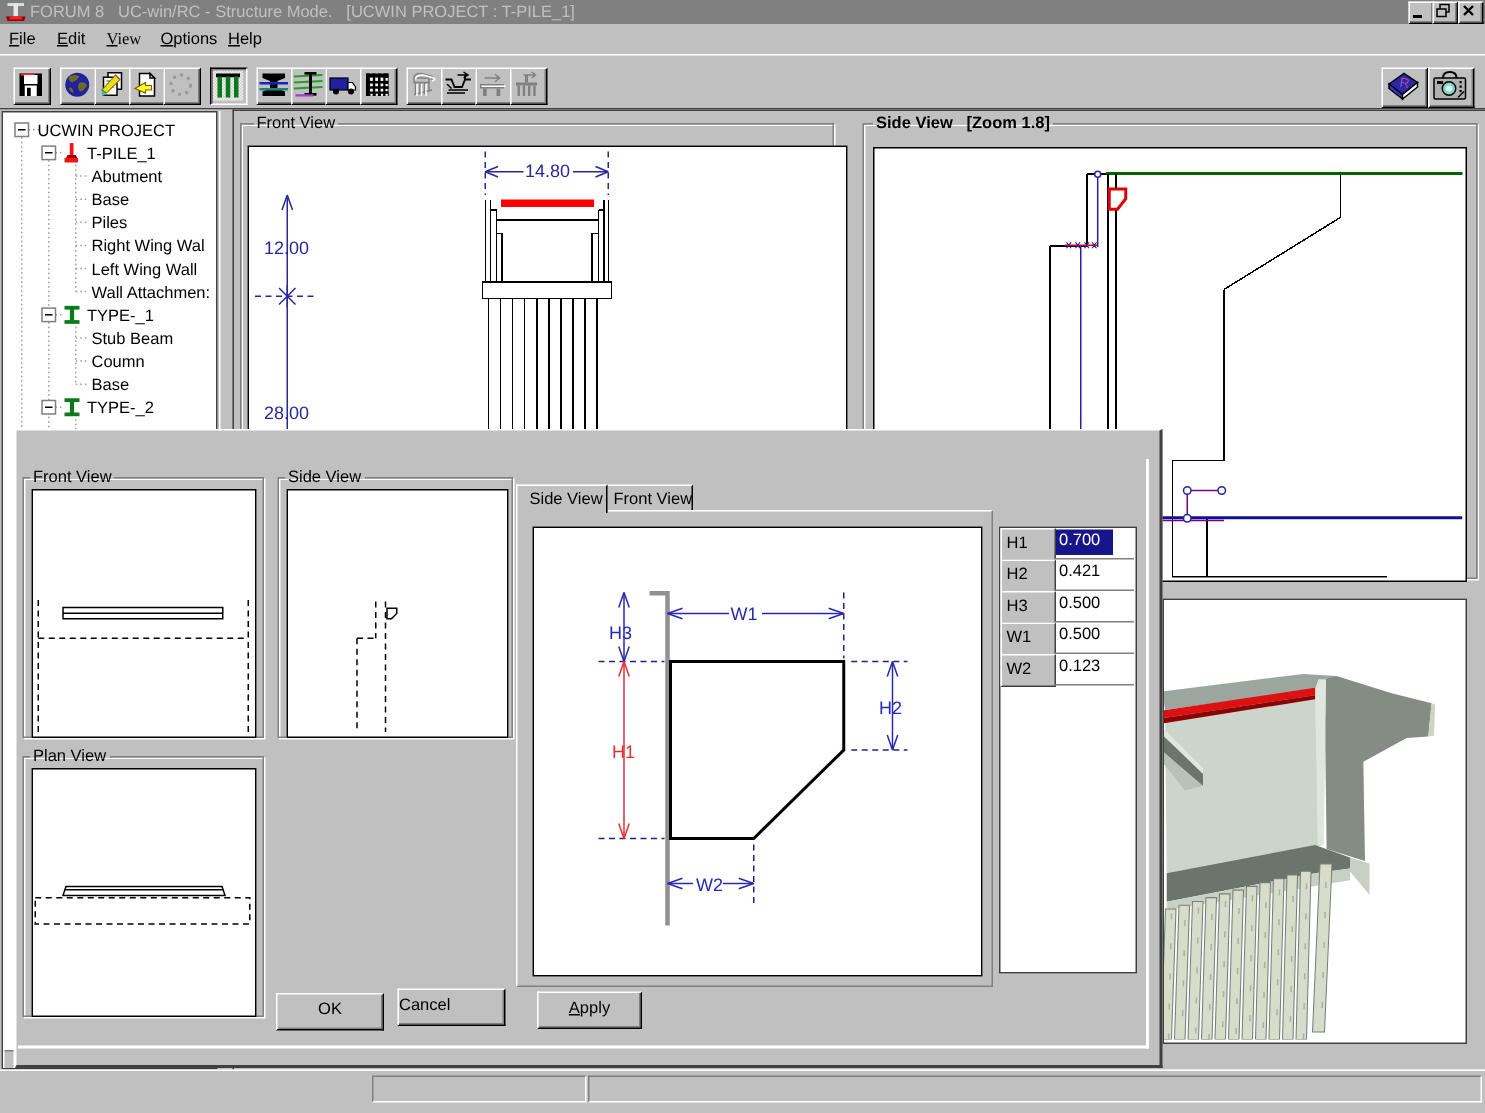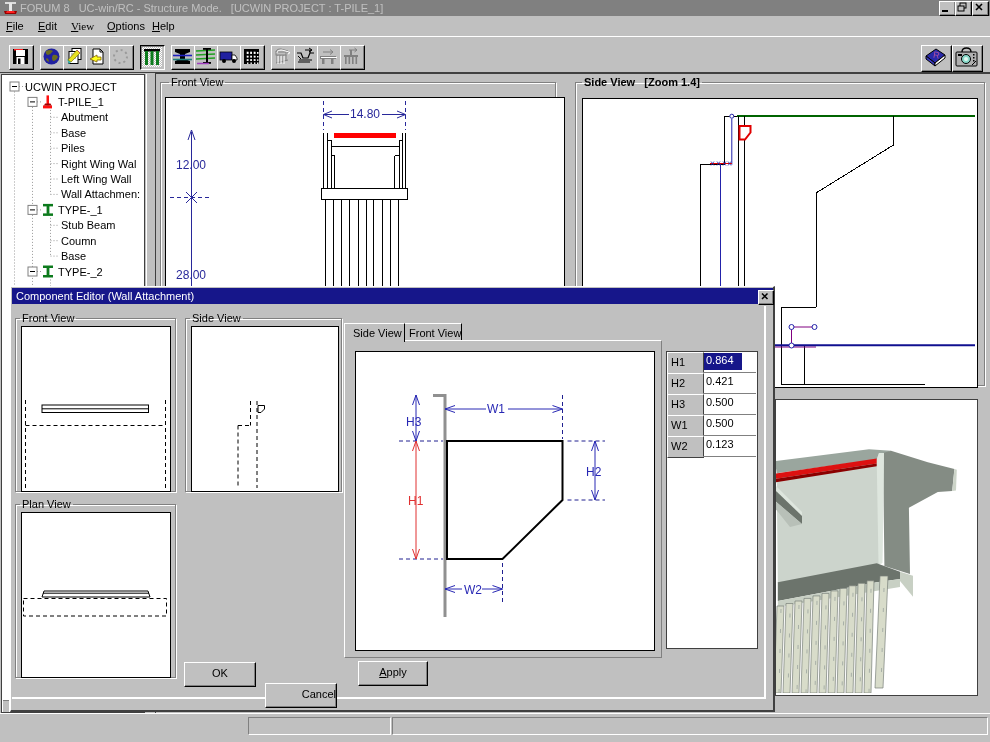--- a/index.html
+++ b/index.html
@@ -385,21 +385,21 @@
           <line x1="216" y1="101" x2="216" y2="362"></line>
         <line x1="224" y1="101" x2="224" y2="362"></line>
           <line x1="232" y1="101" x2="232" y2="362"></line>
       </g>
     </svg>
   </div>
 </div>
 
 <div class="abs" style="left:575px;top:82px;width:413px;height:316px;">
   <fieldset style="position:absolute;left:0;top:-6px;width:408px;height:308px;margin:0;padding:0;border:1px solid #808080;box-shadow:inset 1px 1px 0 #fff,1px 1px 0 #fff;">
-  <legend style="margin-left:6px;padding:0 2px;font-size:11px;font-weight:bold;white-space:pre;">Side View   [Zoom 1.4]</legend>
+  <legend style="margin-left:6px;padding:0 2px;font-size:11px;font-weight:bold;white-space:pre;">Side View   [Zoom 1.8]</legend>
     </fieldset>
   <div class="abs" style="left:7px;top:16px;width:394px;height:288px;background:#fff;border:1px solid #000;">
     <svg width="392" height="286" viewBox="0 0 392 286">
       <line x1="154" y1="16.5" x2="392" y2="16.5" stroke="#006400" stroke-width="2" shape-rendering="crispEdges"></line>
       <g stroke="#000" fill="none" shape-rendering="crispEdges">
         <line x1="141.5" y1="17" x2="141.5" y2="65"></line>
         <line x1="141.5" y1="17" x2="154" y2="17"></line>
         <line x1="117" y1="65" x2="141.5" y2="65"></line>
         <line x1="117" y1="65" x2="117" y2="286"></line>
         <line x1="155.5" y1="17" x2="155.5" y2="286"></line>
@@ -479,28 +479,20 @@
         <line x1="86" y1="197.3" x2="84" y2="293"></line>
         <line x1="95" y1="188.8" x2="93" y2="293"></line>
         <line x1="108" y1="188" x2="105" y2="288"></line>
       </g>
     </g>
   </svg>
 </div>
 
 <div class="abs" id="dialog" style="left:10px;top:286px;width:762px;height:423px;background:#c0c0c0;border-left:1px solid #fff;border-top:1px solid #fff;border-right:2px solid #404040;border-bottom:2px solid #404040;">
 
-  <div class="abs" style="left:1px;top:1px;width:761px;height:16px;background:#16168a;color:#fff;">
-    <div class="abs" style="left:4px;top:2px;">Component Editor (Wall Attachment)</div>
-    <div class="btn3d" style="left:746px;top:2px;width:14px;height:13px;">
-        <svg width="12" height="11">
-          <path d="M3,2.5 L8.5,8 M8.5,2.5 L3,8" stroke="#000" stroke-width="1.5"></path>
-        </svg>
-      </div>
-  </div>
 
   <fieldset style="position:absolute;left:4px;top:25px;width:159px;height:178px;margin:0;padding:0;border:1px solid #808080;box-shadow:inset 1px 1px 0 #fff,1px 1px 0 #fff;">
   <legend style="margin-left:4px;padding:0 2px;font-size:11px;">Front View</legend>
     </fieldset>
   <div class="abs" style="left:10px;top:39px;width:148px;height:164px;background:#fff;border:1px solid #000;">
     <svg width="147" height="163" viewBox="0 0 147 163">
       <g stroke="#000" fill="none" stroke-dasharray="4,3">
         <line x1="3.5" y1="73" x2="3.5" y2="161"></line>
         <line x1="143.5" y1="73" x2="143.5" y2="161"></line>
         <line x1="3.5" y1="98.5" x2="143.5" y2="98.5"></line>
@@ -599,37 +591,37 @@
       </div>
     <div class="abs raised" style="left:0px;top:42px;width:35px;height:20px;">
         <span class="abs" style="left:3px;top:3px;">H3</span>
       </div>
     <div class="abs raised" style="left:0px;top:63px;width:35px;height:20px;">
         <span class="abs" style="left:3px;top:3px;">W1</span>
       </div>
     <div class="abs raised" style="left:0px;top:84px;width:35px;height:20px;">
         <span class="abs" style="left:3px;top:3px;">W2</span>
       </div>
-    <div class="abs" style="left:37px;top:1px;width:34px;height:15px;background:#16168a;color:#fff;padding:1px 2px;">0.864</div>
+    <div class="abs" style="left:37px;top:1px;width:34px;height:15px;background:#16168a;color:#fff;padding:1px 2px;">0.700</div>
     <div class="abs" style="left:39px;top:23px;">0.421</div>
     <div class="abs" style="left:39px;top:44px;">0.500</div>
     <div class="abs" style="left:39px;top:65px;">0.500</div>
     <div class="abs" style="left:39px;top:86px;">0.123</div>
     <div class="abs" style="left:36px;top:20px;width:53px;height:1px;background:#808080;"></div>
     <div class="abs" style="left:36px;top:41px;width:53px;height:1px;background:#808080;"></div>
     <div class="abs" style="left:36px;top:62px;width:53px;height:1px;background:#808080;"></div>
     <div class="abs" style="left:36px;top:83px;width:53px;height:1px;background:#808080;"></div>
     <div class="abs" style="left:36px;top:104px;width:53px;height:1px;background:#808080;"></div>
   </div>
 
   <div class="abs" style="left:753px;top:19px;width:2px;height:393px;background:#fff;"></div>
   <div class="abs" style="left:1px;top:410px;width:754px;height:2px;background:#fff;"></div>
 
   <div class="btn3d" style="left:173px;top:375px;width:70px;height:23px;text-align:center;line-height:21px;">OK</div>
-  <div class="btn3d" style="left:254px;top:396px;width:70px;height:23px;text-align:right;line-height:21px;">Cancel</div>
+  <div class="btn3d" style="left:254px;top:372px;width:70px;height:23px;text-align:left;line-height:21px;">Cancel</div>
   <div class="btn3d" style="left:347px;top:374px;width:68px;height:23px;text-align:center;line-height:21px;"><u>A</u>pply</div>
 </div>
 
 <div class="abs" style="left:3px;top:700px;width:6px;height:11px;background:#c0c0c0;border-top:1px solid #808080;"></div>
 
 <div class="abs" id="status" style="left:0;top:713px;width:990px;height:29px;background:#c0c0c0;border-top:1px solid #fff;">
   <div class="abs sunk" style="left:248px;top:3px;width:141px;height:16px;"></div>
   <div class="abs sunk" style="left:392px;top:3px;width:594px;height:16px;"></div>
 </div>
 

